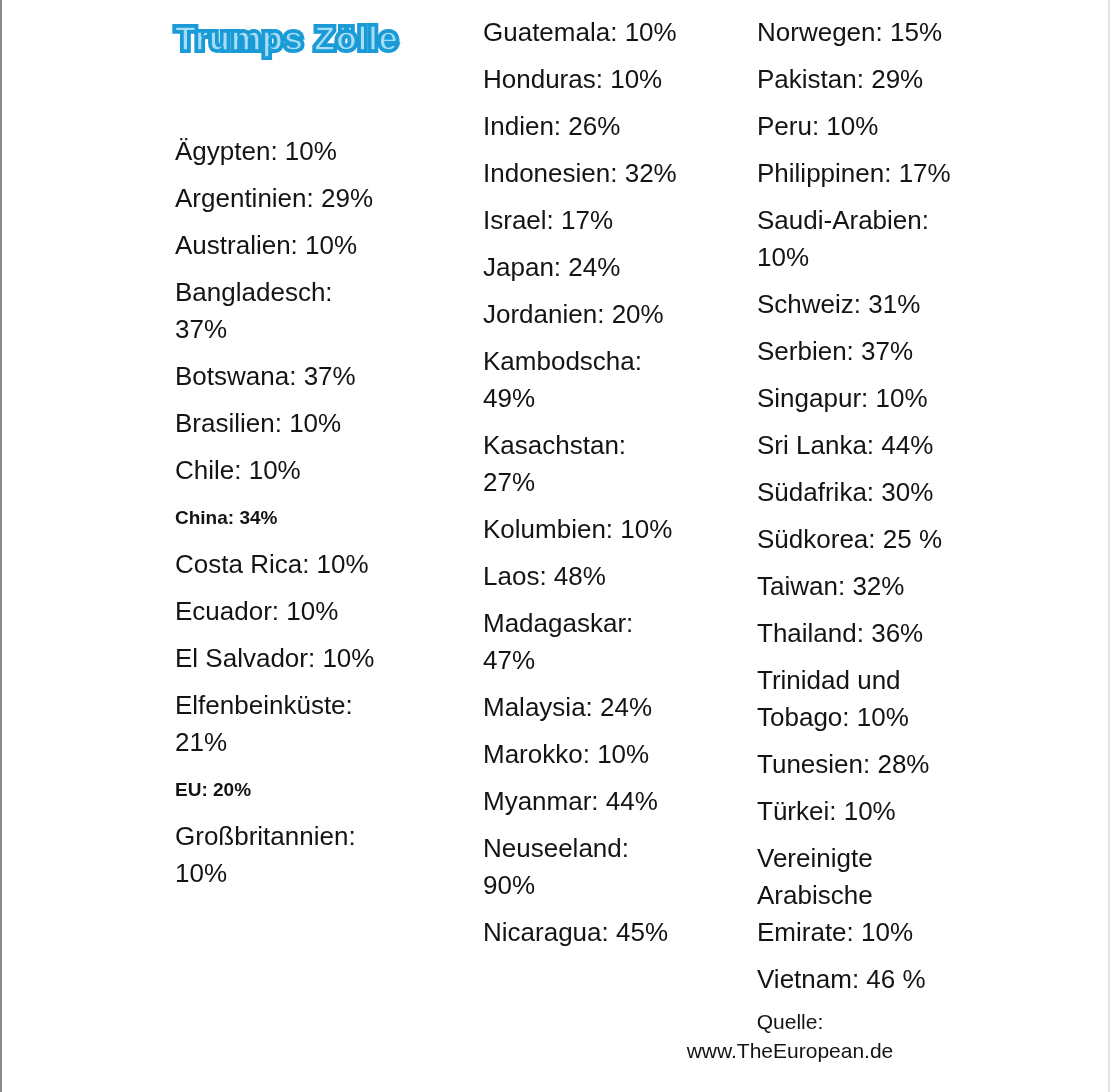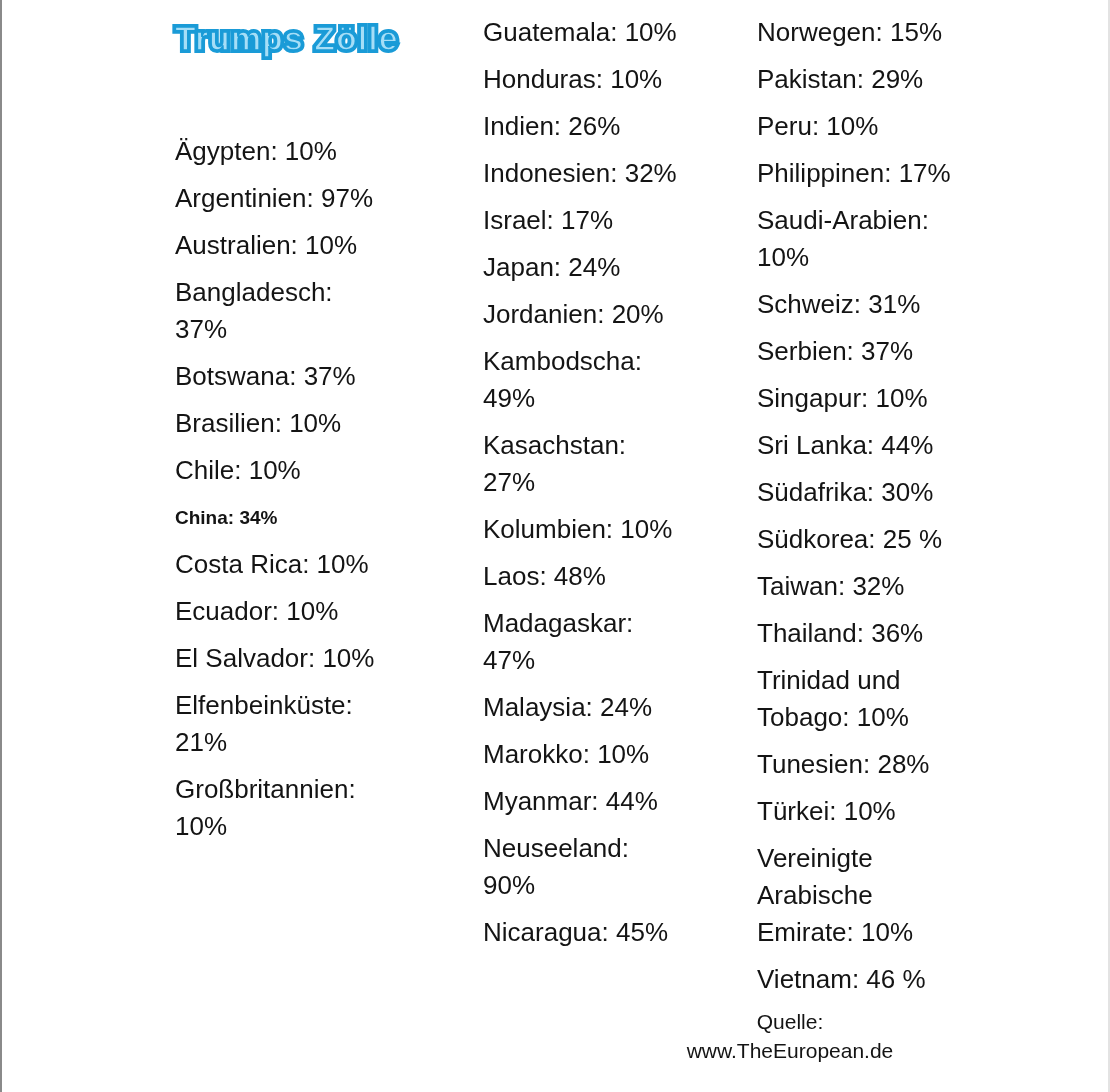--- a/index.html
+++ b/index.html
@@ -64,33 +64,34 @@
 
 <div class="edge left"></div>
 <div class="edge right"></div>
 
 <div class="col c0">
   <h1 class="title">
     <span class="t-back">Trumps Zölle</span>
     <span class="t-front">Trumps Zölle</span>
   </h1>
 <p class="item">Ägypten: 10%</p>
-    <p class="item">Argentinien: 97%</p>
+    <p class="item">Argentinien: 29%</p>
     <p class="item">Australien: 10%</p>
     <p class="item">Bangladesch:
 37%</p>
     <p class="item">Botswana: 37%</p>
     <p class="item">Brasilien: 10%</p>
     <p class="item">Chile: 10%</p>
     <p class="item bold">China: 34%</p>
     <p class="item">Costa Rica: 10%</p>
     <p class="item">Ecuador: 10%</p>
     <p class="item">El Salvador: 10%</p>
     <p class="item">Elfenbeinküste:
 21%</p>
+    <p class="item bold">EU: 20%</p>
     <p class="item">Großbritannien:
 10%</p>
   </div>
 <div class="col c1">
     <p class="item">Guatemala: 10%</p>
     <p class="item">Honduras: 10%</p>
     <p class="item">Indien: 26%</p>
     <p class="item">Indonesien: 32%</p>
     <p class="item">Israel: 17%</p>
     <p class="item">Japan: 24%</p>

